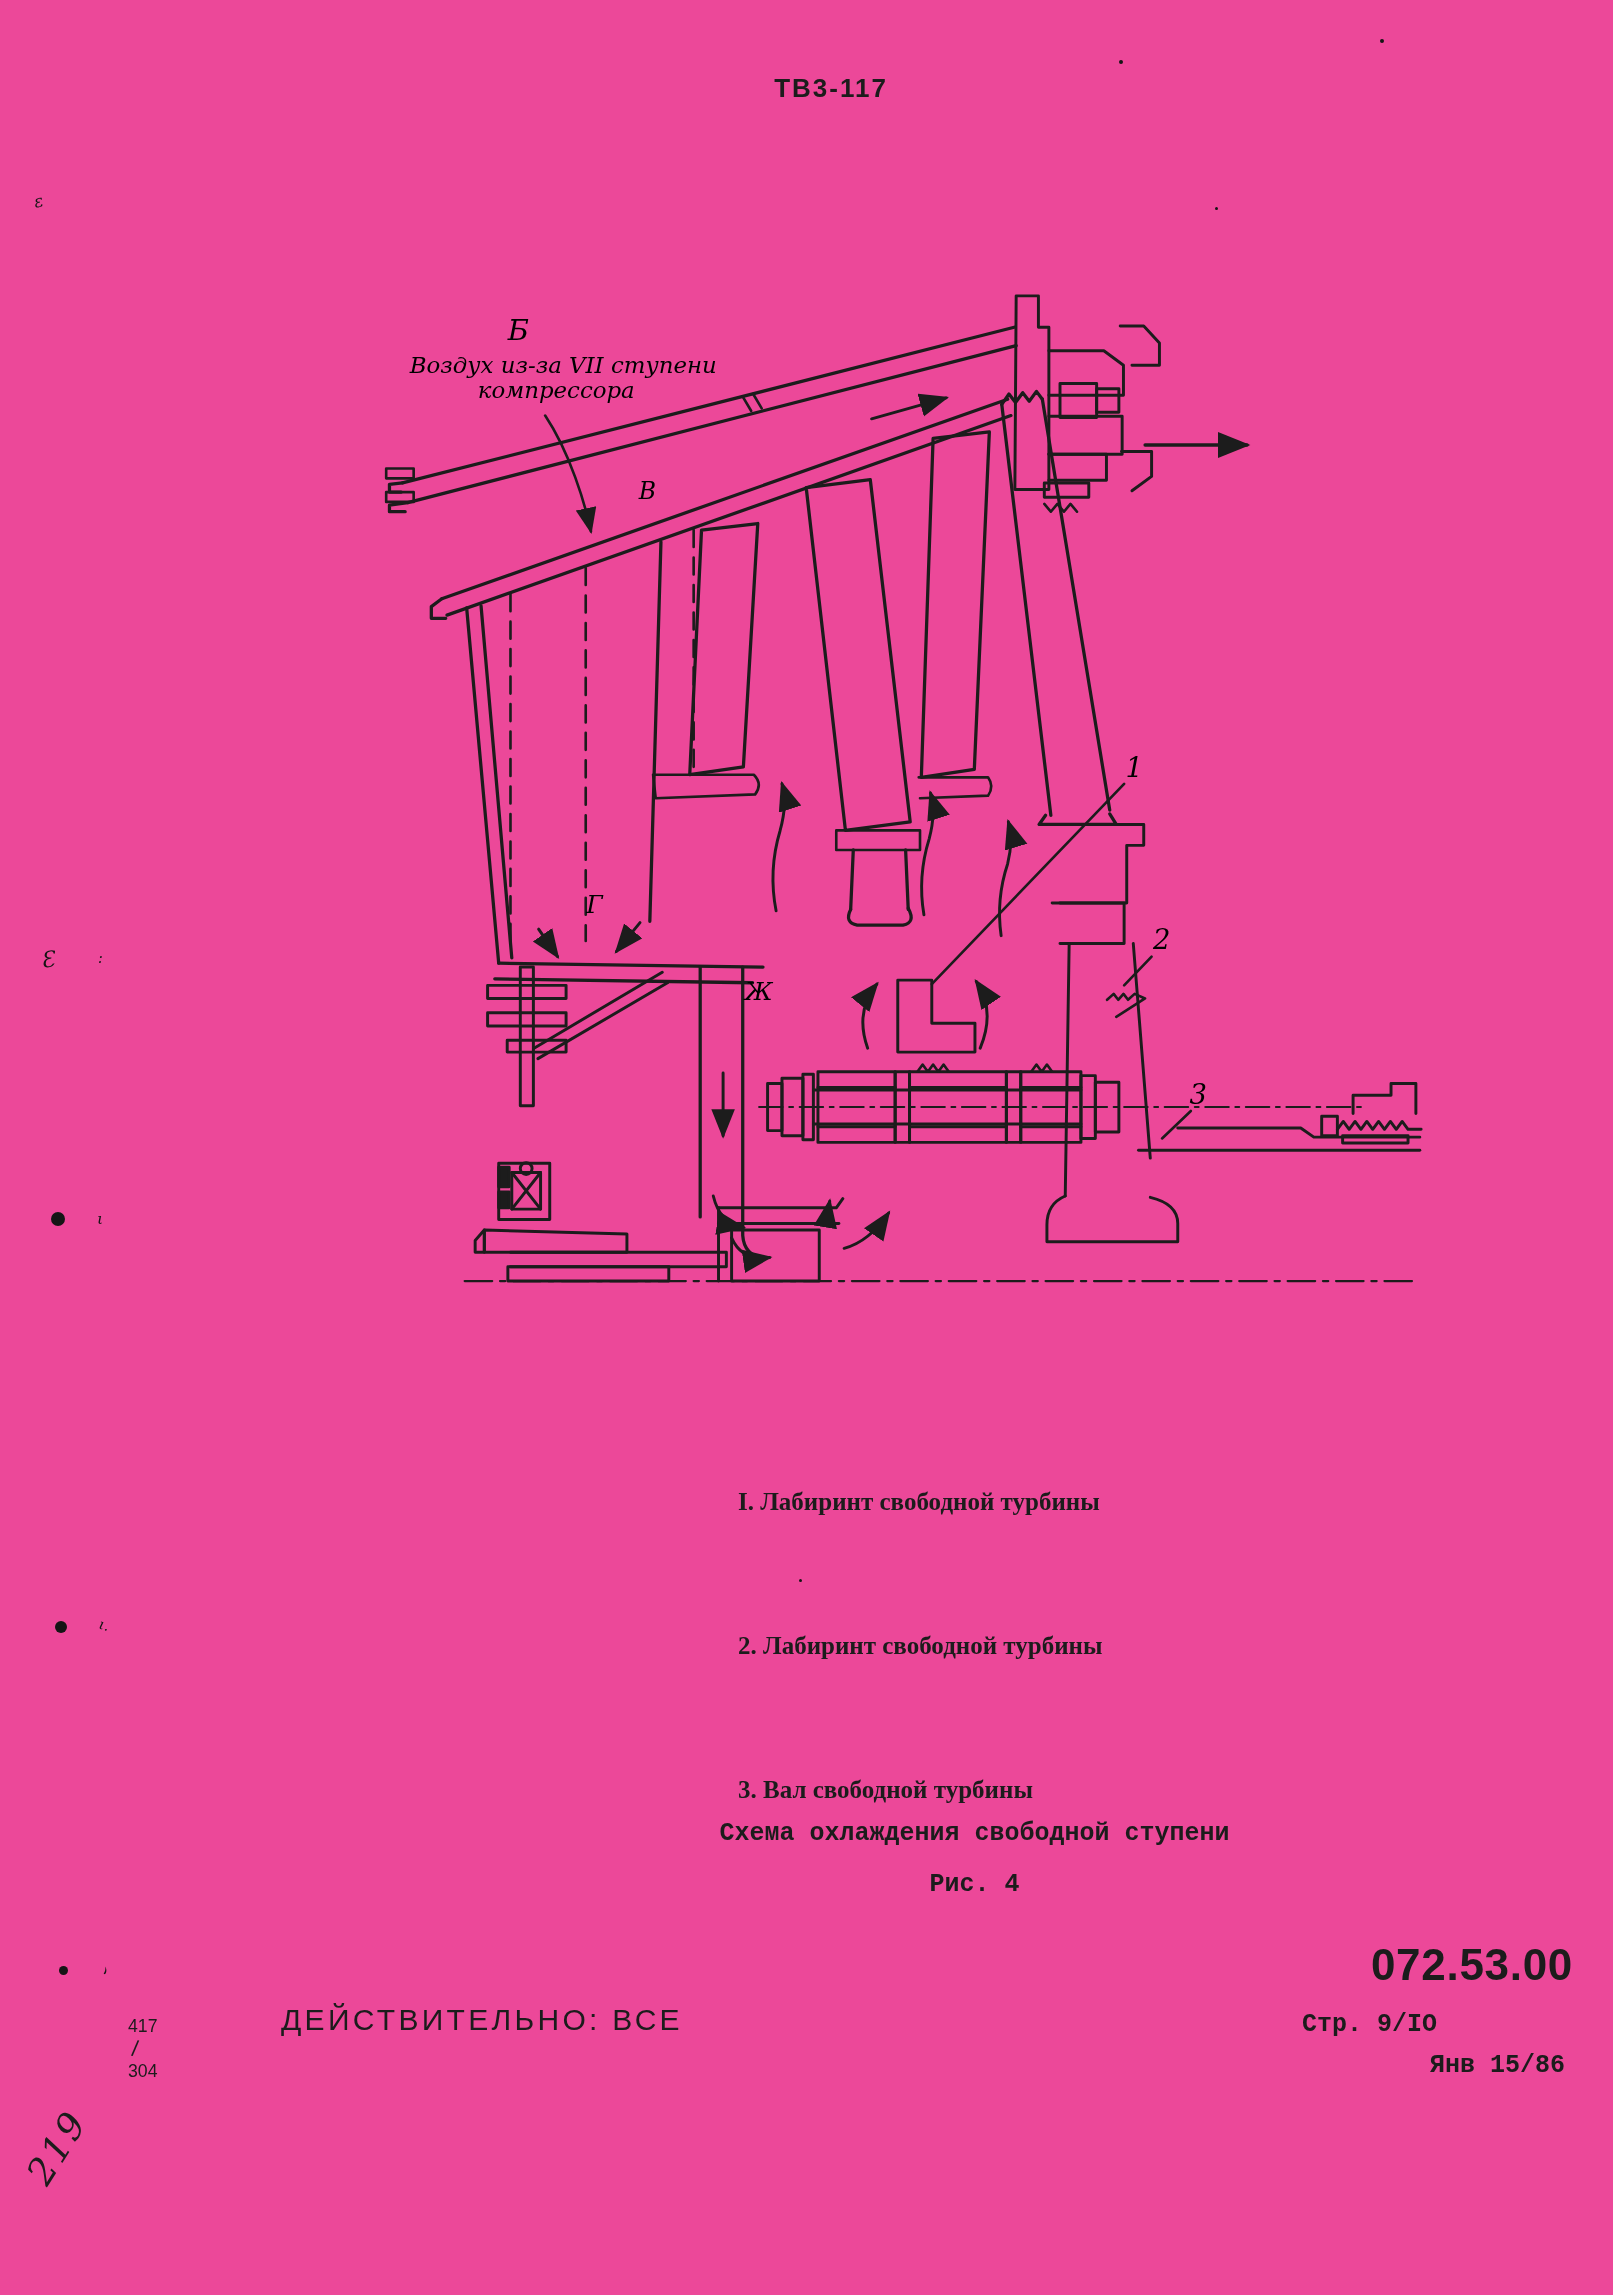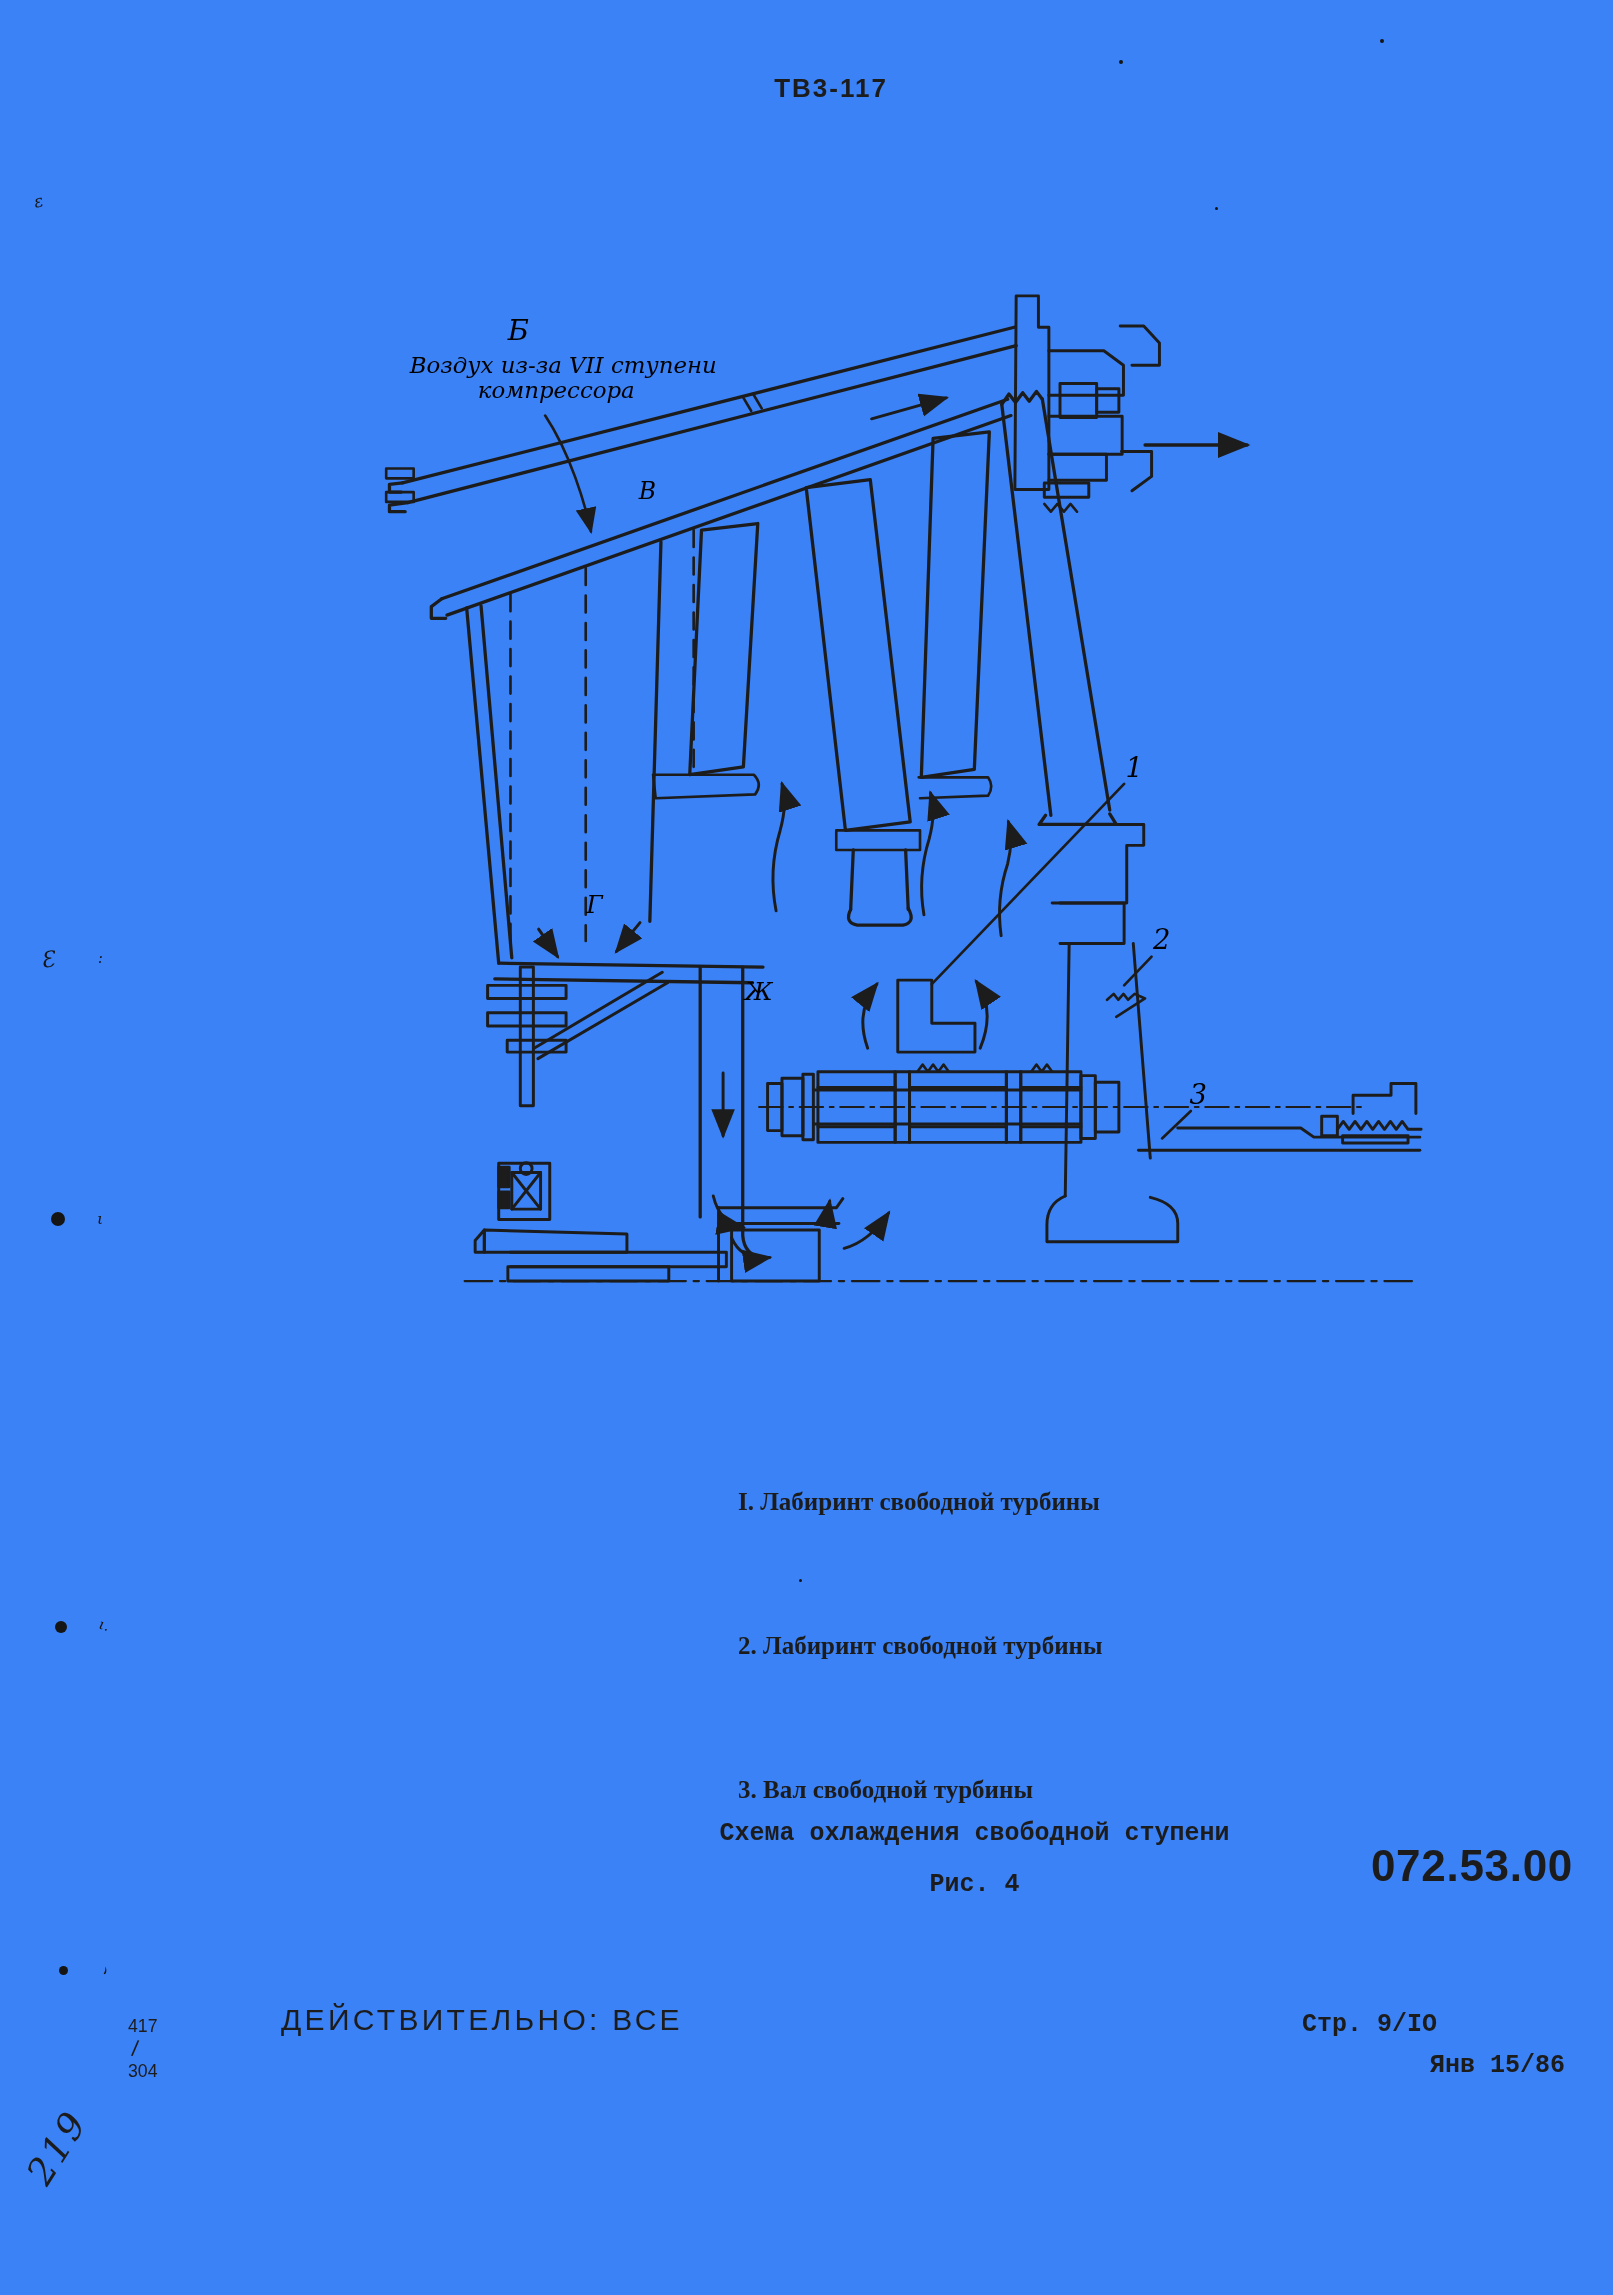--- a/index.html
+++ b/index.html
@@ -1,28 +1,28 @@
 <!DOCTYPE html>
 <html style="font-size:10.5px"><head>
 <meta charset="utf-8">
 <style>
   html,body{margin:0;padding:0;background:#e8e8e8;}
-  .page{position:relative;width:1614px;height:2295px;background:#3b82f6;overflow:hidden;
+  .page{position:relative;width:1614px;height:2295px;background:#ec4899;overflow:hidden;
         font-family:"Liberation Sans",sans-serif;color:#1c1c1c;}
   .abs{position:absolute;}
   
   .model{left:746px;top:73px;width:170px;text-align:center;font-size:26px;font-weight:bold;letter-spacing:2px;}
   .doctitle{left:458px;top:116px;width:831px;text-align:center;font-size:25.5px;font-weight:bold;letter-spacing:4.6px;}
   
   .tw{font-family:"Liberation Mono",monospace;font-weight:700;font-size:25px;white-space:pre;}
   .legend{left:738px;top:1382px;line-height:48px;font-family:Liberation Serif, serif;}
   .cap{left:628px;top:1819px;width:693px;text-align:center;}
   .fig{left:628px;top:1870px;width:693px;text-align:center;}
   .valid{left:281px;top:2003px;font-size:30px;letter-spacing:3.3px;}
-  .code{left:1272px;top:1841px;width:301px;text-align:right;font-size:44px;font-weight:800;letter-spacing:0.7px;}
+  .code{left:1272px;top:1940px;width:301px;text-align:right;font-size:44px;font-weight:800;letter-spacing:0.7px;}
   .pageno{left:1302px;top:2010px;width:263px;}
   .dateno{left:1302px;top:2051px;width:263px;text-align:right;}
   .sheet{left:128px;top:2016px;font-size:17.7px;line-height:21.6px;}
   .sheet .sl{display:inline-block;transform:rotate(8deg);font-size:22px;margin-left:3.9px;}
   .hand{left:18.3px;top:2126px;font-family:"DejaVu Serif",serif;font-style:italic;font-size:37px;
         transform:rotate(-58deg);letter-spacing:2.6px;}
   
   .dot{background:#151515;border-radius:50%;}
   .smudge{font-family:"DejaVu Serif",serif;font-style:italic;color:#151515;}
   svg{position:absolute;overflow:visible;}

